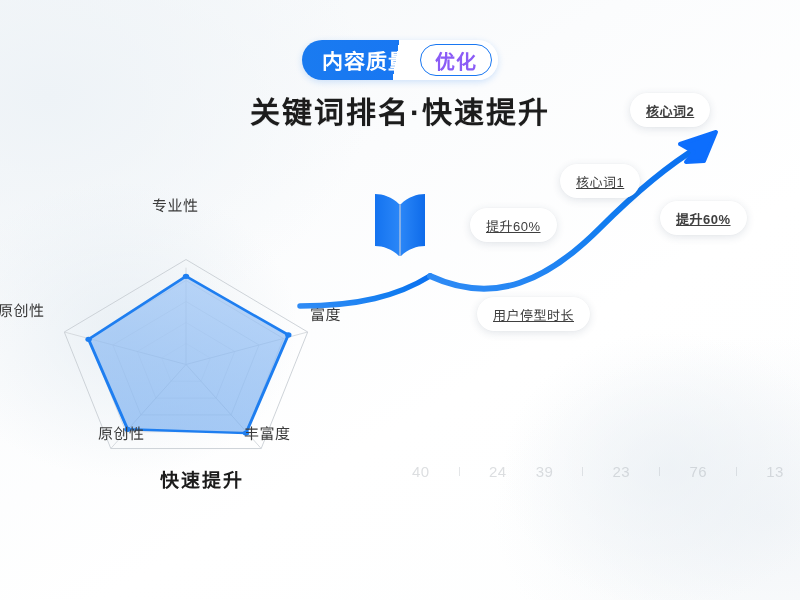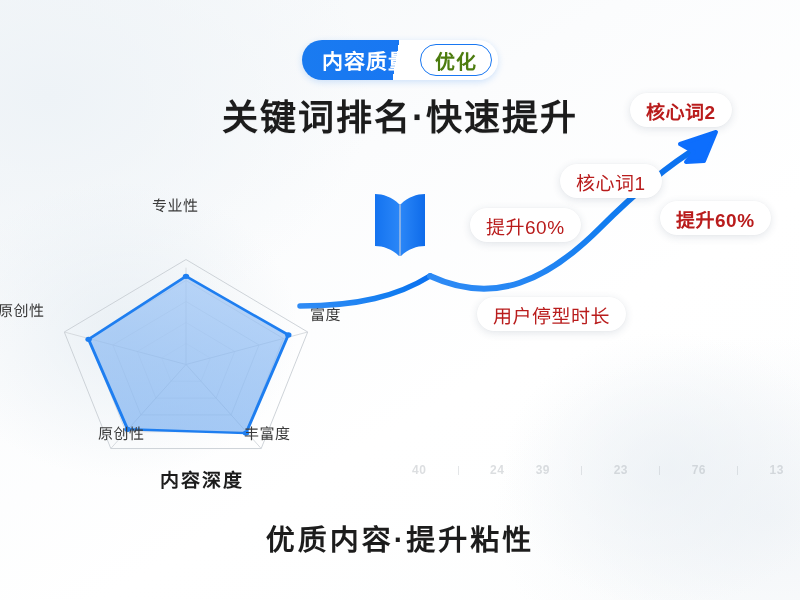--- a/index.html
+++ b/index.html
@@ -66,33 +66,33 @@
   }
   #badge .b-pill {
     display: inline-flex;
     align-items: center;
     justify-content: center;
     height: 30px;
     padding: 0 14px;
     border: 1.6px solid #1877f2;
     border-radius: 16px;
     background: #ffffff;
-    color: #4d7c0f;
+    color: #8b5cf6;
     font-size: 20px;
     font-weight: 700;
     letter-spacing: 1px;
   }
 
   
   #main-title {
     position: absolute;
     left: 0; right: 0;
     top: 88px;
     text-align: center;
-    font-size: 36px;
+    font-size: 30px;
     font-weight: 800;
     color: #1c1c1c;
     letter-spacing: 2px;
     text-shadow: 0 1px 1px rgba(0,0,0,.06);
   }
 
   
   #tagline {
     position: absolute;
     left: 0; right: 0;
@@ -150,43 +150,43 @@
 
   .callout {
     position: absolute;
     display: inline-flex;
     align-items: center;
     height: 34px;
     padding: 0 16px;
     background: #ffffff;
     border-radius: 18px;
     box-shadow: 0 2px 8px rgba(40,60,90,.13), 0 0 0 .5px rgba(0,0,0,.02);
-    font-size: 19px;
-    color: #b91c1c;
+    font-size: 13px;
+    color: #404040;
     white-space: nowrap;
     letter-spacing: .5px;
+    text-decoration: underline;
   }
   .callout.bold { font-weight: 700; }
 
   
   #faded-scale {
     position: absolute;
     left: 412px;
     top: 463px;
     width: 372px;
     display: flex;
     align-items: center;
     justify-content: space-between;
     opacity: .30;
   }
   #faded-scale .sc-num {
-    font-size: 12px;
+    font-size: 15px;
     color: #8d949c;
     letter-spacing: .5px;
-    font-weight: bold;
   }
   #faded-scale .sc-tick {
     display: inline-block;
     width: 1px;
     height: 9px;
     background: #a7aeb5;
   }
 </style>
 </head>
 <body>
@@ -240,21 +240,21 @@
       </g>
     </svg>
 
     <span class="radar-axis-label" style="left:116px; top:-36px;">专业性</span>
     <span class="radar-axis-label" style="left:274px; top:73px;">富度</span>
     <span class="radar-axis-label" style="left:208px; top:192px;">丰富度</span>
     <span class="radar-axis-label" style="left:62px; top:192px;">原创性</span>
     <span class="radar-axis-label" style="left:-38px; top:69px;">原创性</span>
   </div>
 
-  <div id="depth-label">内容深度</div>
+  <div id="depth-label">快速提升</div>
 
   <svg id="arrow-svg" width="470" height="230" viewBox="0 0 470 230">
     <defs>
       <linearGradient id="arrowGrad" x1="0" y1="1" x2="1" y2="0">
         <stop offset="0%" stop-color="#2f8bf5"></stop>
         <stop offset="55%" stop-color="#127df0"></stop>
         <stop offset="100%" stop-color="#0a6ff0"></stop>
       </linearGradient>
     </defs>
 
@@ -296,15 +296,14 @@
     <span class="sc-num">24</span>
     <span class="sc-num">39</span>
     <span class="sc-tick"></span>
     <span class="sc-num">23</span>
     <span class="sc-tick"></span>
     <span class="sc-num">76</span>
     <span class="sc-tick"></span>
     <span class="sc-num">13</span>
   </div>
 
-  <div id="tagline">优质内容·提升粘性</div>
 
 </div>
 
 </body></html>

